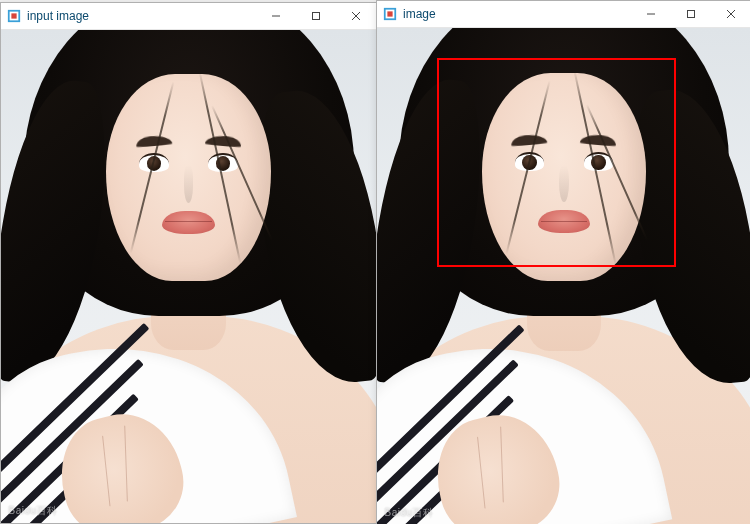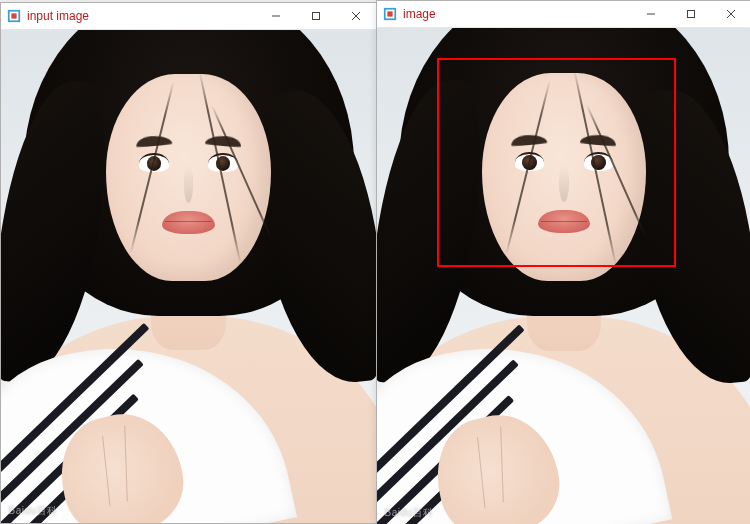--- a/index.html
+++ b/index.html
@@ -37,21 +37,21 @@
   .title-icon {
     width: 14px;
     height: 14px;
     margin: 0 6px 0 6px;
     display: inline-flex;
     align-items: center;
     justify-content: center;
   }
   .title-text {
     flex: 0 0 auto;
-    color: #b91c1c;
+    color: #0c4a6e;
   }
   .title-spacer { flex: 1 1 auto; }
   .win-controls {
     display: flex;
     height: 100%;
   }
   .win-btn {
     width: 40px;
     height: 100%;
     display: flex;

